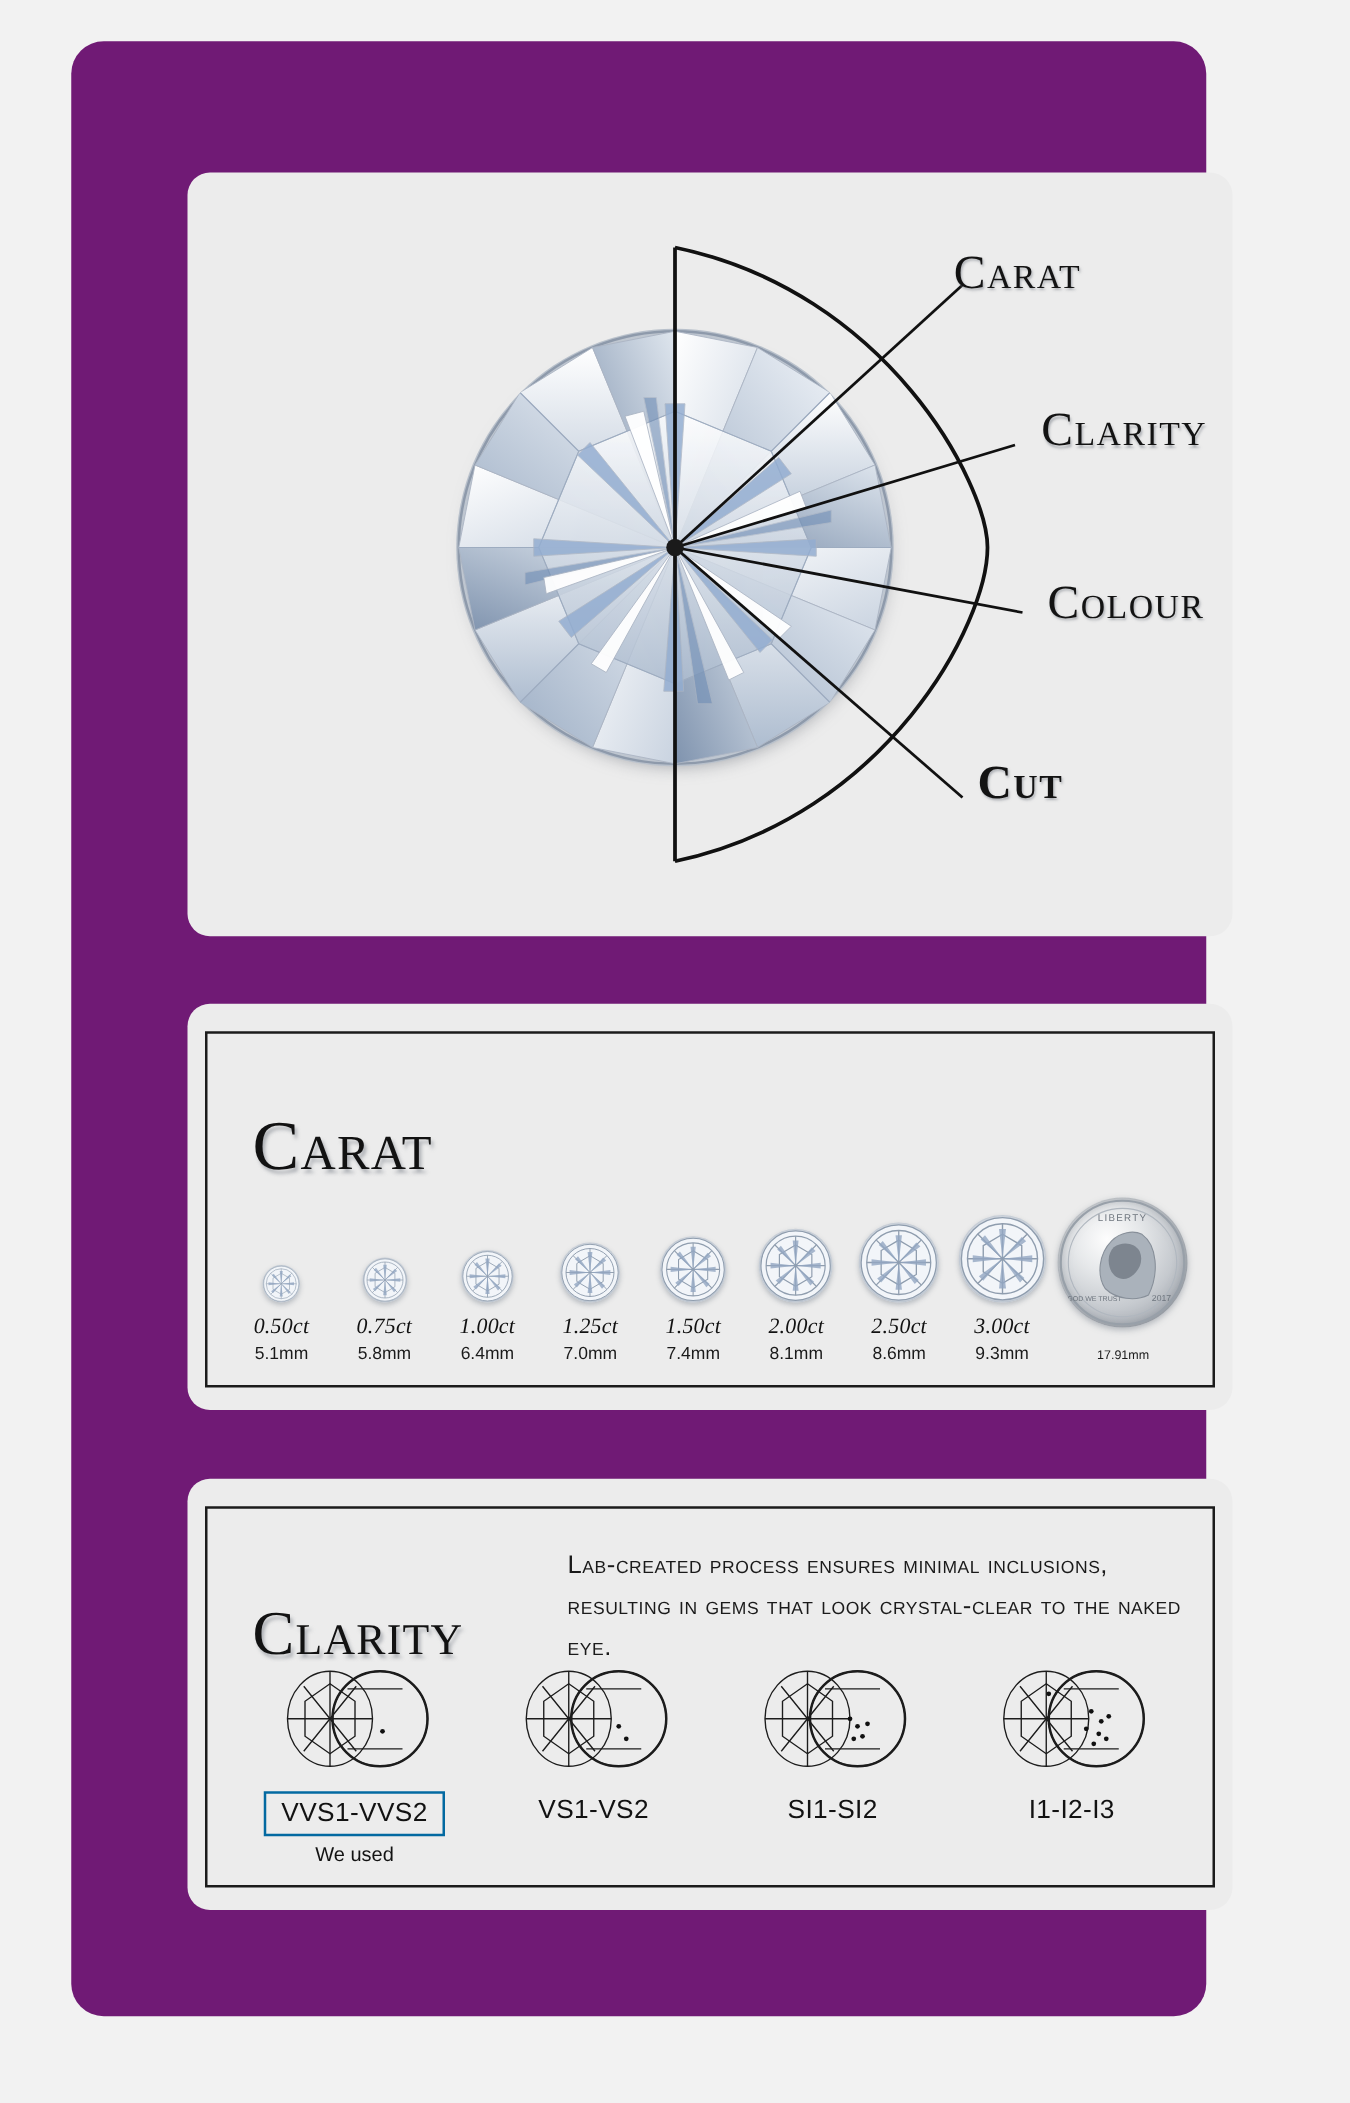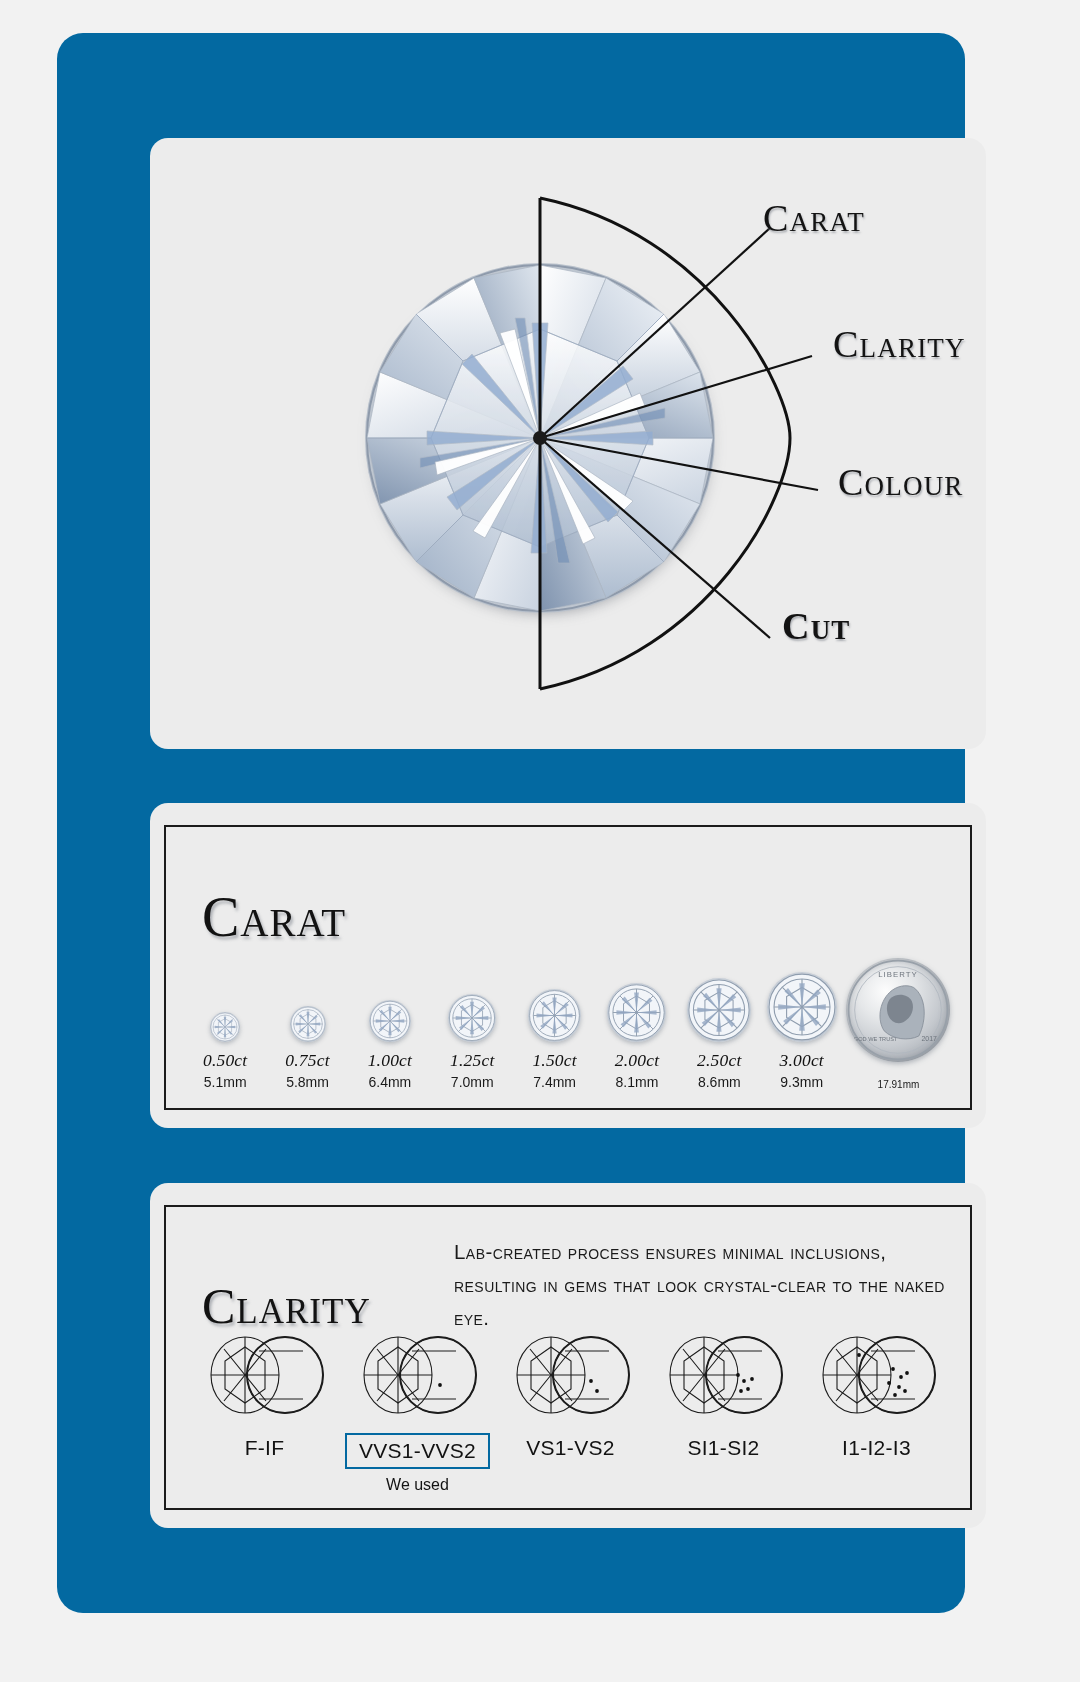--- a/index.html
+++ b/index.html
@@ -9,21 +9,21 @@
     height: 1682px;
     background: #f2f2f2;
     font-family: "Liberation Sans", sans-serif;
     overflow: hidden;
   }
 
   .page {
     position: absolute;
     left: 57px; top: 33px;
     width: 908px; height: 1580px;
-    background: #0369a1;
+    background: #701a75;
     border-radius: 26px;
   }
 
   
   .card {
     position: absolute;
     background: #ececec;
     border-radius: 18px;
   }
   .card.hero   { left: 93px; top: 105px;  width: 836px; height: 611px; }
@@ -597,102 +597,83 @@
       <ellipse cx="46" cy="46" rx="34" ry="38"></ellipse>
       <path d="M46 8 L46 84 M12 46 L80 46"></path>
       <path d="M25 20 L67 72 M67 20 L25 72"></path>
       <path d="M46 18 L66 32 L66 60 L46 74 L26 60 L26 32 Z"></path>
       <circle cx="86" cy="46" r="38"></circle>
       <circle cx="86" cy="46" r="38" stroke-width="2"></circle>
     </g>
     <g fill="none" stroke="#1c1c1c" stroke-width="1">
       <path d="M60 22 L104 22 M60 70 L104 70"></path>
     </g>
-
+    <circle cx="88" cy="56" r="1.9" fill="#111"></circle>
   </svg>
             </div>
-     <div class="grade">F-IF</div>
-     </div>
+     <div class="grade boxed">VVS1-VVS2</div>
+     <div class="we-used">We used</div>
+          </div>
           <div class="clarity-item">
             <div class="clarity-art">
               <svg viewBox="0 0 132 92">
     <g fill="none" stroke="#1c1c1c" stroke-width="1.1">
       <ellipse cx="46" cy="46" rx="34" ry="38"></ellipse>
       <path d="M46 8 L46 84 M12 46 L80 46"></path>
       <path d="M25 20 L67 72 M67 20 L25 72"></path>
       <path d="M46 18 L66 32 L66 60 L46 74 L26 60 L26 32 Z"></path>
       <circle cx="86" cy="46" r="38"></circle>
       <circle cx="86" cy="46" r="38" stroke-width="2"></circle>
     </g>
     <g fill="none" stroke="#1c1c1c" stroke-width="1">
       <path d="M60 22 L104 22 M60 70 L104 70"></path>
     </g>
-    <circle cx="88" cy="56" r="1.9" fill="#111"></circle>
+    <circle cx="86" cy="52" r="1.9" fill="#111"></circle>
+                <circle cx="92" cy="62" r="1.9" fill="#111"></circle>
   </svg>
             </div>
-     <div class="grade boxed">VVS1-VVS2</div>
-     <div class="we-used">We used</div>
-          </div>
+     <div class="grade">VS1-VS2</div>
+     </div>
           <div class="clarity-item">
             <div class="clarity-art">
               <svg viewBox="0 0 132 92">
     <g fill="none" stroke="#1c1c1c" stroke-width="1.1">
       <ellipse cx="46" cy="46" rx="34" ry="38"></ellipse>
       <path d="M46 8 L46 84 M12 46 L80 46"></path>
       <path d="M25 20 L67 72 M67 20 L25 72"></path>
       <path d="M46 18 L66 32 L66 60 L46 74 L26 60 L26 32 Z"></path>
       <circle cx="86" cy="46" r="38"></circle>
       <circle cx="86" cy="46" r="38" stroke-width="2"></circle>
     </g>
     <g fill="none" stroke="#1c1c1c" stroke-width="1">
       <path d="M60 22 L104 22 M60 70 L104 70"></path>
     </g>
-    <circle cx="86" cy="52" r="1.9" fill="#111"></circle>
-                <circle cx="92" cy="62" r="1.9" fill="#111"></circle>
+    <circle cx="80" cy="46" r="1.9" fill="#111"></circle>
+                <circle cx="86" cy="52" r="1.9" fill="#111"></circle>
+                <circle cx="90" cy="60" r="1.9" fill="#111"></circle>
+                <circle cx="83" cy="62" r="1.9" fill="#111"></circle>
+                <circle cx="94" cy="50" r="1.9" fill="#111"></circle>
   </svg>
             </div>
-     <div class="grade">VS1-VS2</div>
+     <div class="grade">SI1-SI2</div>
      </div>
           <div class="clarity-item">
             <div class="clarity-art">
               <svg viewBox="0 0 132 92">
     <g fill="none" stroke="#1c1c1c" stroke-width="1.1">
       <ellipse cx="46" cy="46" rx="34" ry="38"></ellipse>
       <path d="M46 8 L46 84 M12 46 L80 46"></path>
       <path d="M25 20 L67 72 M67 20 L25 72"></path>
       <path d="M46 18 L66 32 L66 60 L46 74 L26 60 L26 32 Z"></path>
       <circle cx="86" cy="46" r="38"></circle>
       <circle cx="86" cy="46" r="38" stroke-width="2"></circle>
     </g>
     <g fill="none" stroke="#1c1c1c" stroke-width="1">
       <path d="M60 22 L104 22 M60 70 L104 70"></path>
     </g>
-    <circle cx="80" cy="46" r="1.9" fill="#111"></circle>
-                <circle cx="86" cy="52" r="1.9" fill="#111"></circle>
-                <circle cx="90" cy="60" r="1.9" fill="#111"></circle>
-                <circle cx="83" cy="62" r="1.9" fill="#111"></circle>
-                <circle cx="94" cy="50" r="1.9" fill="#111"></circle>
-  </svg>
-            </div>
-     <div class="grade">SI1-SI2</div>
-     </div>
-          <div class="clarity-item">
-            <div class="clarity-art">
-              <svg viewBox="0 0 132 92">
-    <g fill="none" stroke="#1c1c1c" stroke-width="1.1">
-      <ellipse cx="46" cy="46" rx="34" ry="38"></ellipse>
-      <path d="M46 8 L46 84 M12 46 L80 46"></path>
-      <path d="M25 20 L67 72 M67 20 L25 72"></path>
-      <path d="M46 18 L66 32 L66 60 L46 74 L26 60 L26 32 Z"></path>
-      <circle cx="86" cy="46" r="38"></circle>
-      <circle cx="86" cy="46" r="38" stroke-width="2"></circle>
-    </g>
-    <g fill="none" stroke="#1c1c1c" stroke-width="1">
-      <path d="M60 22 L104 22 M60 70 L104 70"></path>
-    </g>
     <circle cx="48" cy="26" r="1.9" fill="#111"></circle>
                 <circle cx="82" cy="40" r="1.9" fill="#111"></circle>
                 <circle cx="90" cy="48" r="1.9" fill="#111"></circle>
                 <circle cx="96" cy="44" r="1.9" fill="#111"></circle>
                 <circle cx="78" cy="54" r="1.9" fill="#111"></circle>
                 <circle cx="88" cy="58" r="1.9" fill="#111"></circle>
                 <circle cx="94" cy="62" r="1.9" fill="#111"></circle>
                 <circle cx="84" cy="66" r="1.9" fill="#111"></circle>
   </svg>
             </div>

